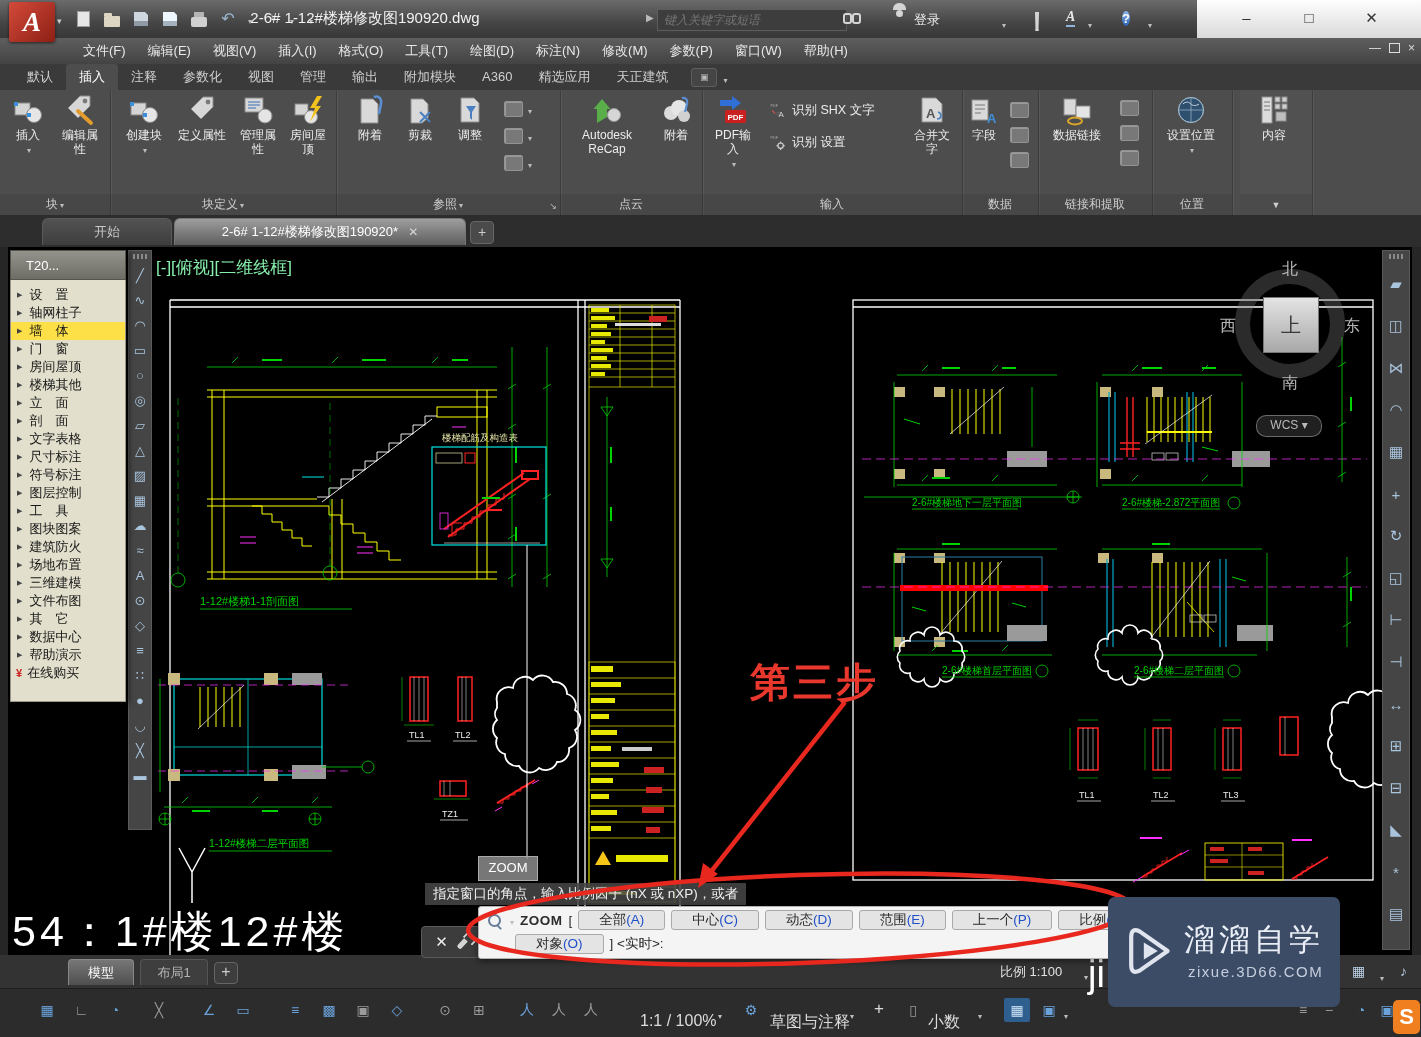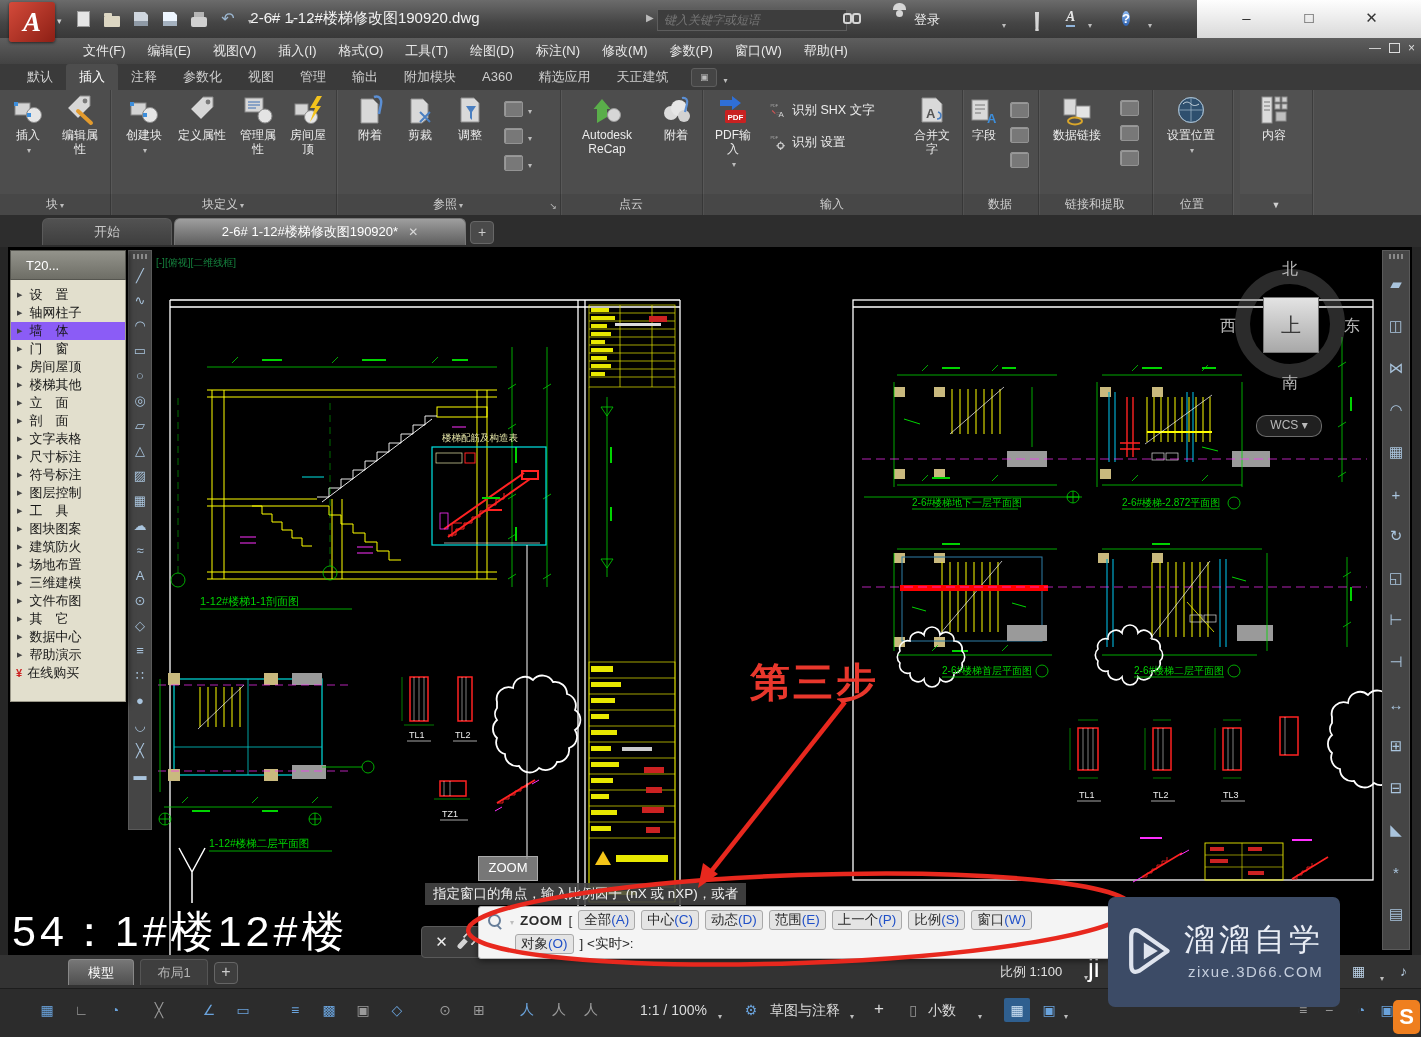--- a/index.html
+++ b/index.html
@@ -65,28 +65,28 @@
   .corner-arrow{position:absolute;right:3px;bottom:4px;color:#bbb;font-size:9px}
   
   #filetabs{left:0;top:215px;width:1421px;height:32px;background:#2d2d2d}
   .ftab{position:absolute;top:3px;height:26px;border-radius:6px 6px 0 0;font-size:13px;display:flex;align-items:center;justify-content:center;gap:10px}
   #ftab-start{left:42px;width:128px;background:linear-gradient(#525252,#3e3e3e);color:#c8c8c8;border:1px solid #5a5a5a;border-bottom:0}
   #ftab-doc{left:174px;width:290px;background:linear-gradient(#9e9e9e,#5e5e5e);color:#fff;border:1px solid #777;border-bottom:0}
   #ftab-doc .x{color:#d8d8d8;font-size:12px}
   #ftab-plus{left:470px;top:6px;width:22px;height:21px;background:#4a4a4a;border:1px solid #676767;border-radius:4px;color:#ccc;text-align:center;line-height:20px;font-size:14px}
   
   #canvas{left:8px;top:247px;width:1404px;height:708px;background:#000;overflow:hidden}
-  #vplabel{left:148px;top:9px;color:#15803d;font-size:10px;z-index:3}
+  #vplabel{left:148px;top:9px;color:#86efac;font-size:17px;z-index:3}
   
   #tzpal{left:2px;top:3px;width:116px;height:452px;z-index:5;box-shadow:2px 2px 6px rgba(0,0,0,.7)}
   #tzpal .hd{height:30px;background:linear-gradient(#93938b,#6e6e66);color:#fff;font-size:13px;line-height:30px;padding-left:15px;border:1px solid #55554f;box-sizing:border-box}
   #tzpal .bd{height:422px;background:#e2dfcd;border:1px solid #9a9788;border-top:0;box-sizing:border-box;padding-top:6px}
   .tz-item{height:18px;display:flex;align-items:center;font-size:13px;color:#161616}
   .tz-item::before{content:"▶";font-size:7px;color:#444;margin:0 7px 0 6px}
-  .tz-item.hl{background:#8b5cf6}
+  .tz-item.hl{background:#fde047}
   .tz-item.buy::before{content:"¥";color:#c22;font-size:11px;font-weight:bold;margin:0 5px 0 5px}
   
   .vtoolbar{background:#454545;border:1px solid #5a5a5a;z-index:4;display:flex;flex-direction:column;align-items:center;box-sizing:border-box}
   #ltoolbar{left:120px;top:3px;width:24px;height:580px}
   #rtoolbar{left:1374px;top:3px;width:28px;height:700px}
   .grip{width:14px;height:5px;margin:3px 0 4px;background:repeating-linear-gradient(90deg,#8a8a8a 0 2px,transparent 2px 4px)}
   .ticon{width:20px;height:25px;display:flex;align-items:center;justify-content:center;color:#a9c4dd;font-size:13px}
   #rtoolbar .ticon{height:42px;font-size:15px}
   
   #viewcube{left:1216px;top:14px;width:132px;height:132px;z-index:3}
@@ -104,36 +104,36 @@
   .i-wrench{width:5px;height:15px;background:#d5d5d5;border-radius:2px;transform:rotate(43deg);position:relative}
   .i-wrench::before{content:"";position:absolute;top:-4px;left:-2px;width:9px;height:6px;border:2px solid #d5d5d5;border-bottom:0;border-radius:4px 4px 0 0;background:#3c3c3c}
   #cmdline{left:478px;top:906px;width:630px;height:51px;background:#f4f4f4;border:1px solid #b3b3b3;border-radius:3px;box-shadow:0 2px 6px rgba(0,0,0,.5);z-index:40;font-size:13.5px;color:#2b2b2b}
   .cmdrow{position:absolute;left:8px;display:flex;align-items:center;gap:6px;white-space:nowrap}
   #cmdrow1{top:3px}
   #cmdrow2{top:27px;left:36px}
   .i-zoomglass{width:15px;height:15px;position:relative}
   .i-zoomglass::before{content:"";position:absolute;left:1px;top:1px;width:9px;height:9px;border:2px solid #667d99;border-radius:50%}
   .i-zoomglass::after{content:"";position:absolute;right:0;bottom:0;width:6px;height:2px;background:#667d99;transform:rotate(45deg)}
   .cmdname{font-weight:bold;letter-spacing:.5px}
-  .chip{background:#e4e4e4;border:1px solid #a9a9a9;border-radius:3px;padding:0 5px;line-height:18px;display:inline-block}
+  .chip{background:#e4e4e4;border:1px solid #a9a9a9;border-radius:3px;padding:0 20px;line-height:18px;display:inline-block}
   .chip .k{color:#2050c8}
   
   #modelrow{left:0;top:955px;width:1421px;height:33px;background:#333}
   .mtab{position:absolute;top:4px;height:25px;font-size:13px;display:flex;align-items:center;justify-content:center;border-radius:4px 4px 0 0}
   #mtab-model{left:68px;width:64px;background:linear-gradient(#777,#4f4f4f);color:#fff;border:1px solid #888;border-bottom:0}
   #mtab-layout{left:140px;width:66px;background:#3e3e3e;color:#b5b5b5;border:1px solid #555;border-bottom:0}
   #mtab-plus{left:214px;top:7px;width:22px;height:20px;background:#3e3e3e;border:1px solid #666;border-radius:4px;color:#ccc;text-align:center;line-height:18px}
   #scale-label{left:1000px;top:8px;color:#e2e2e2;font-size:13px}
-  #bgtext-ji{left:1088px;top:953px;color:#fff;font-size:26px;z-index:8}
+  #bgtext-ji{left:1088px;top:953px;color:#fff;font-size:38px;z-index:8}
   .mr-ico{position:absolute;top:8px;color:#b9cfe4;font-size:14px}
   
   #statusbar{left:0;top:988px;width:1421px;height:49px;background:#2c2c2c;border-top:1px solid #1d1d1d}
   .sico{position:absolute;top:9px;width:26px;height:24px;display:flex;align-items:center;justify-content:center;font-size:14px;border-radius:2px}
   .s-on{color:#6aa3dc}.s-off{color:#9a9a9a}
-  .stext{position:absolute;top:13px;color:#dcdcdc;font-size:14px;white-space:nowrap}
+  .stext{position:absolute;top:23px;color:#dcdcdc;font-size:16px;white-space:nowrap}
   #s-badge{left:1393px;top:1000px;width:27px;height:34px;background:#ef7f1f;border-radius:5px;color:#fff;font-weight:bold;font-size:22px;text-align:center;line-height:34px;z-index:65}
   
   #watermark{left:1108px;top:897px;width:232px;height:110px;background:#3c4b66;border-radius:7px;z-index:60}
   #wm-logo{position:absolute;left:12px;top:26px;width:56px;height:56px}
   #wm-name{position:absolute;left:76px;top:22px;color:#e9edf5;font-size:31px;font-weight:normal;letter-spacing:4px}
   #wm-url{position:absolute;left:80px;top:66px;color:#c5cedd;font-size:15px;letter-spacing:1.5px}
   
   #redoverlay{left:0;top:0;width:1421px;height:1037px;z-index:55;pointer-events:none}
   svg text{font-family:"Liberation Sans","DejaVu Sans",sans-serif}
 </style>

